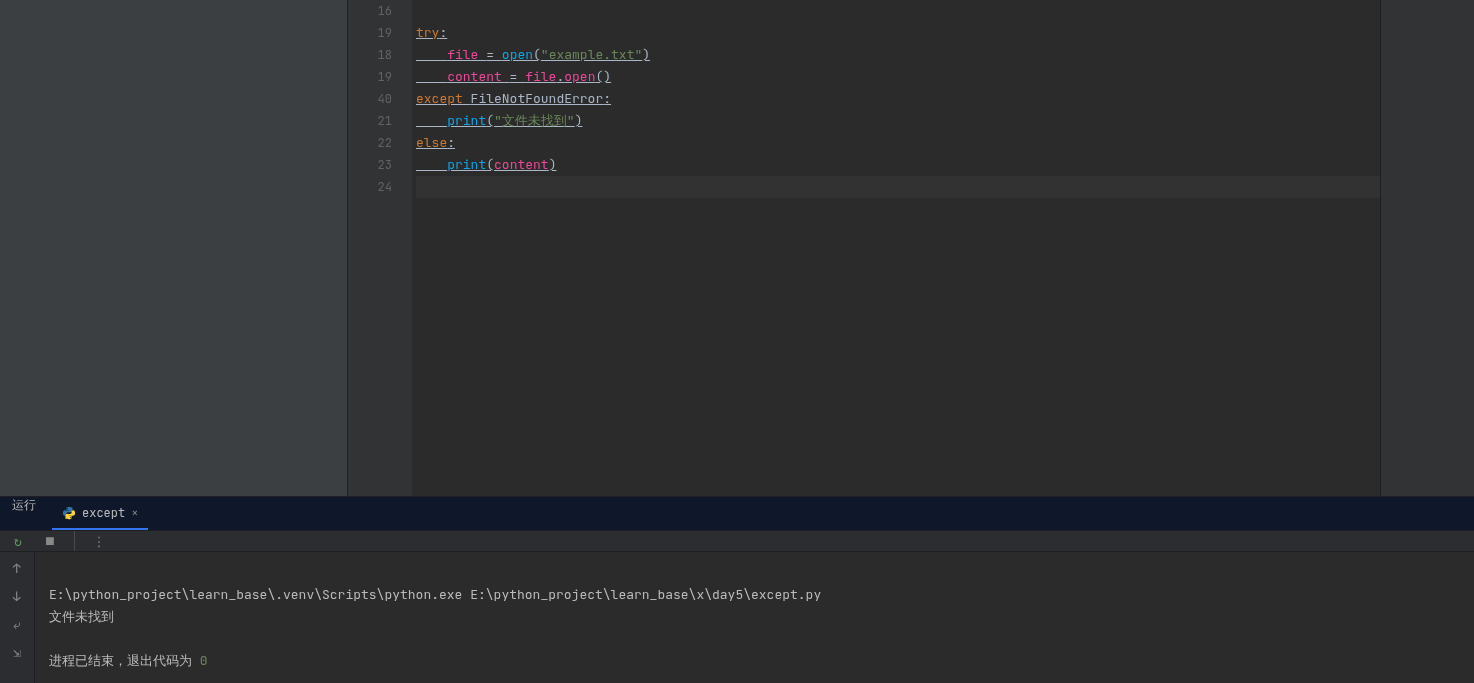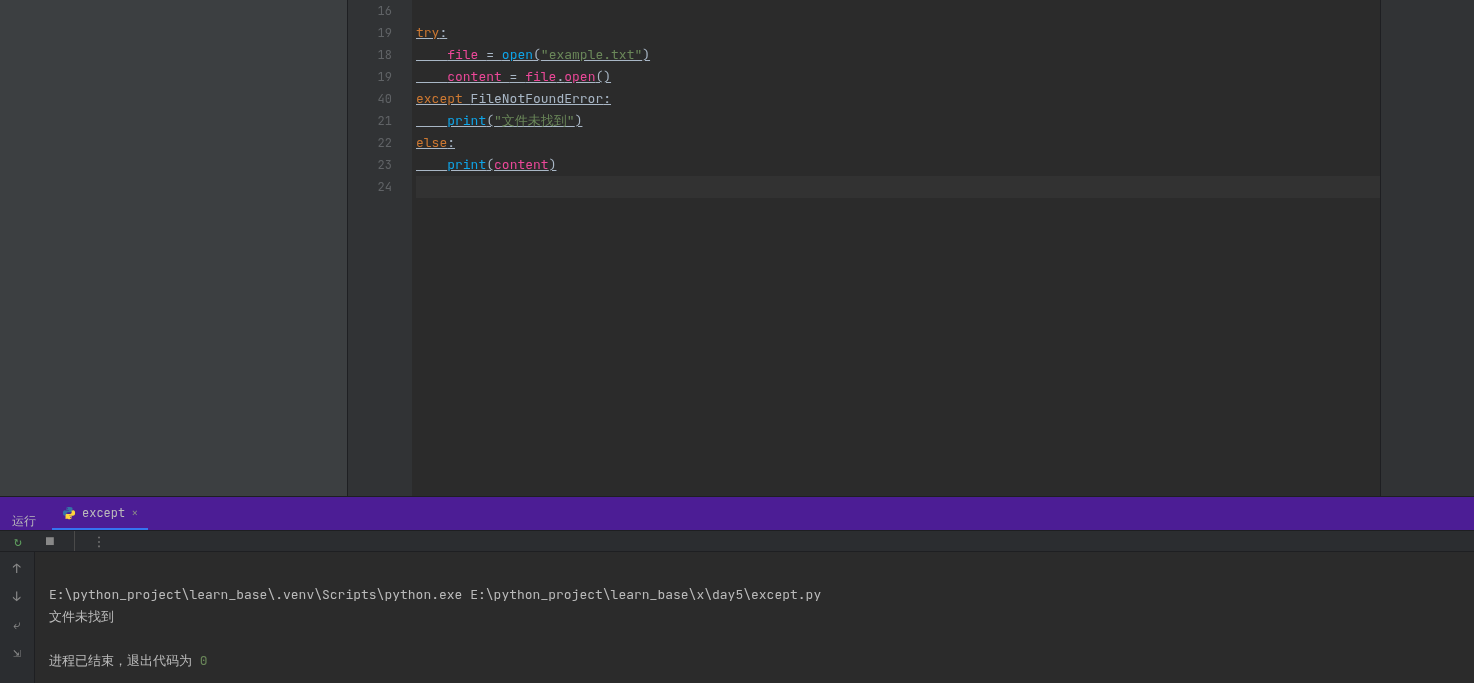--- a/index.html
+++ b/index.html
@@ -78,24 +78,24 @@
 
   .run-panel {
     height: calc(683px - 496px);
     display: flex;
     flex-direction: column;
     border-top: 1px solid #1e1f22;
     background: #2b2d30;
   }
   .run-header {
     display: flex;
-    align-items: flex-end;
+    align-items: flex-start;
     height: 33px;
     padding-left: 12px;
-    background: #4c1d95;
+    background: #0f172a;
     color: #bbbbbb;
     gap: 16px;
   }
   .run-label {
     font-size: 12px;
     color: #bbbbbb;
   }
   .run-tab {
     display: flex;
     align-items: center;

